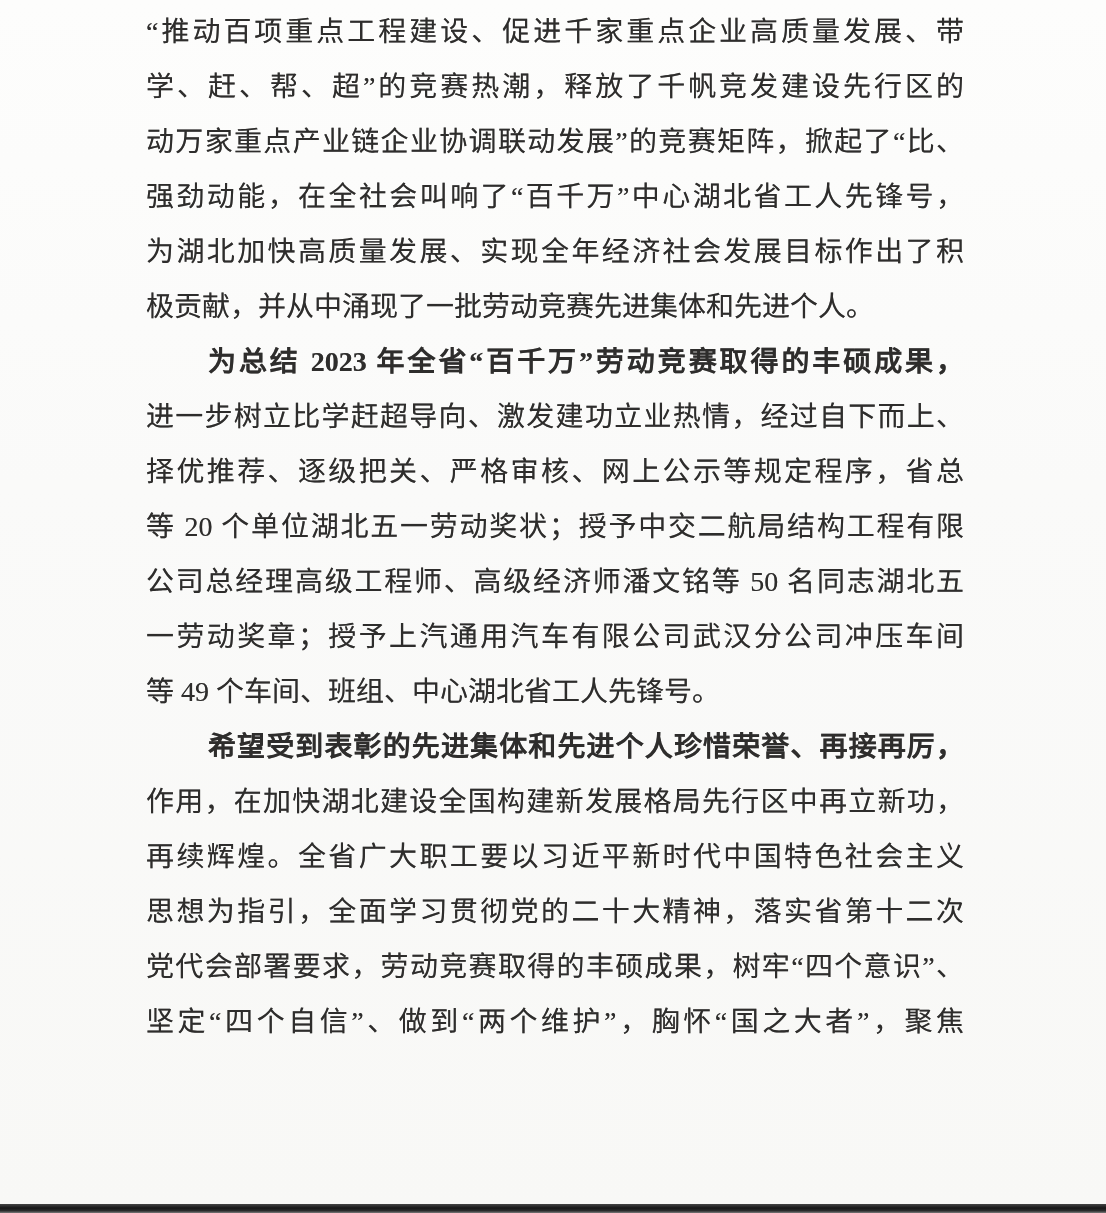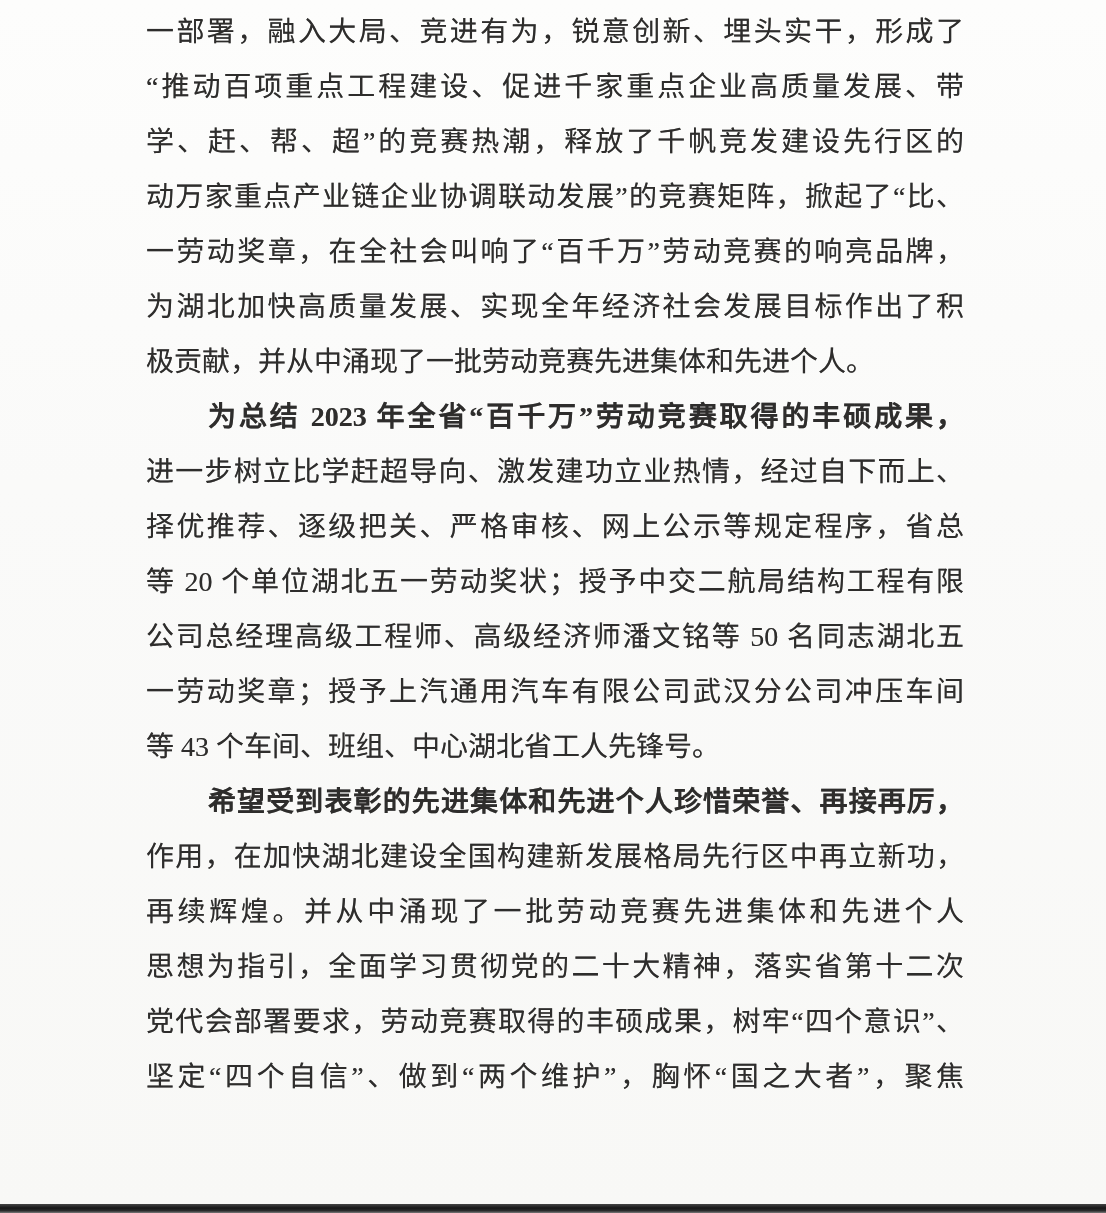--- a/index.html
+++ b/index.html
@@ -48,35 +48,34 @@
     width: 100%;
     height: 9px;
     background: linear-gradient(180deg, #454545 0%, #171717 45%, #2c2c2c 75%, #7a7a7a 100%);
   }
 </style>
 </head>
 <body>
 
 <div class="page">
   <div class="text-block">
-    <div class="line">一部署，融入大局、竞进有为，锐意创新、埋头实干，形成了</div>
     <div class="line">“推动百项重点工程建设、促进千家重点企业高质量发展、带</div>
     <div class="line">学、赶、帮、超”的竞赛热潮，释放了千帆竞发建设先行区的</div>
     <div class="line">动万家重点产业链企业协调联动发展”的竞赛矩阵，掀起了“比、</div>
-    <div class="line">一劳动奖章，在全社会叫响了“百千万”劳动竞赛的响亮品牌，</div>
+    <div class="line">强劲动能，在全社会叫响了“百千万”中心湖北省工人先锋号，</div>
     <div class="line">为湖北加快高质量发展、实现全年经济社会发展目标作出了积</div>
     <div class="line end">极贡献，并从中涌现了一批劳动竞赛先进集体和先进个人。</div>
     <div class="line indent">为总结 2023 年全省“百千万”劳动竞赛取得的丰硕成果，</div>
     <div class="line">进一步树立比学赶超导向、激发建功立业热情，经过自下而上、</div>
     <div class="line">择优推荐、逐级把关、严格审核、网上公示等规定程序，省总</div>
     <div class="line">等 20 个单位湖北五一劳动奖状；授予中交二航局结构工程有限</div>
     <div class="line">公司总经理高级工程师、高级经济师潘文铭等 50 名同志湖北五</div>
     <div class="line">一劳动奖章；授予上汽通用汽车有限公司武汉分公司冲压车间</div>
-    <div class="line end">等 43 个车间、班组、中心湖北省工人先锋号。</div>
+    <div class="line end">等 49 个车间、班组、中心湖北省工人先锋号。</div>
     <div class="line indent">希望受到表彰的先进集体和先进个人珍惜荣誉、再接再厉，</div>
     <div class="line">作用，在加快湖北建设全国构建新发展格局先行区中再立新功，</div>
-    <div class="line">再续辉煌。并从中涌现了一批劳动竞赛先进集体和先进个人</div>
+    <div class="line">再续辉煌。全省广大职工要以习近平新时代中国特色社会主义</div>
     <div class="line">思想为指引，全面学习贯彻党的二十大精神，落实省第十二次</div>
     <div class="line">党代会部署要求，劳动竞赛取得的丰硕成果，树牢“四个意识”、</div>
     <div class="line">坚定“四个自信”、做到“两个维护”，胸怀“国之大者”，聚焦</div>
   </div>
   <div class="bottom-bar"></div>
 </div>
 
 </body></html>

